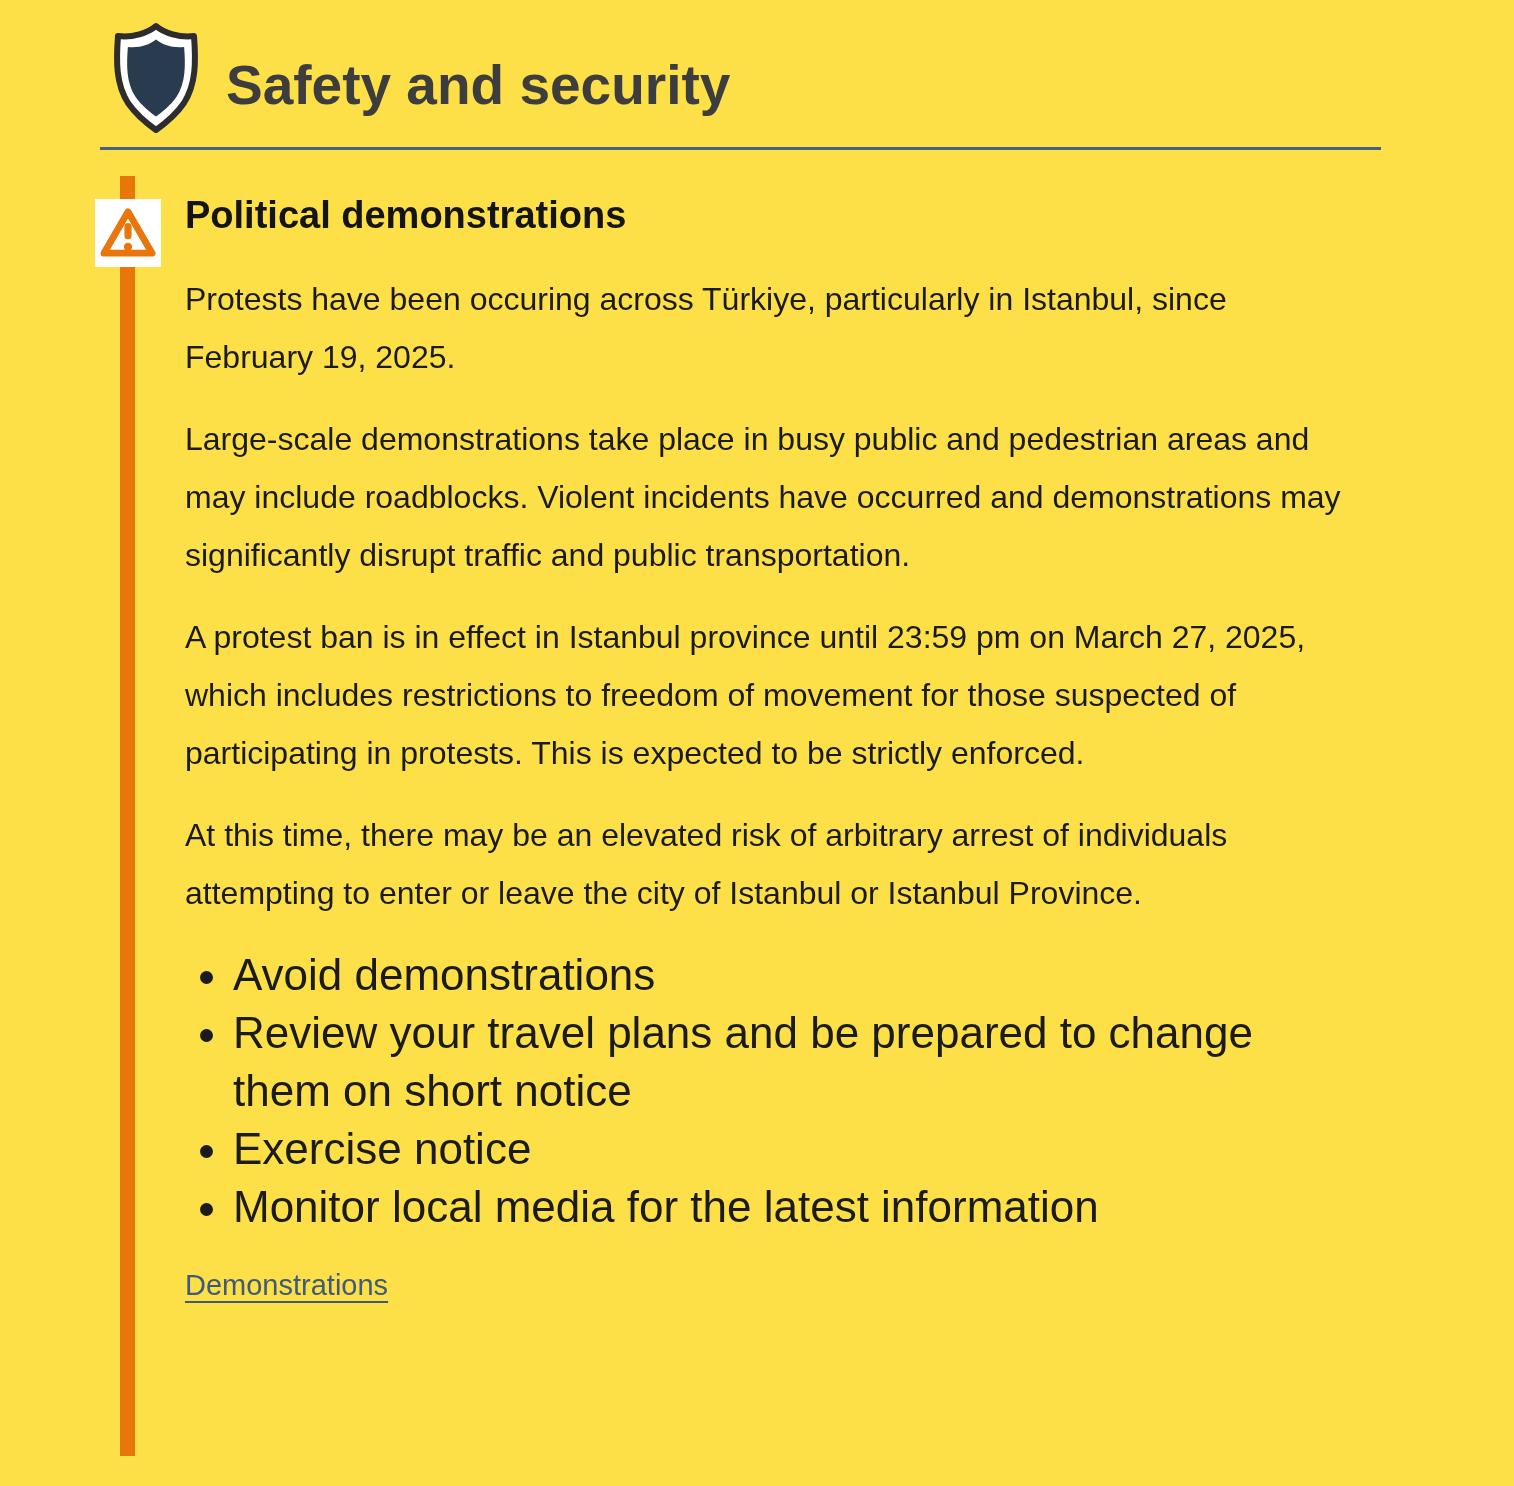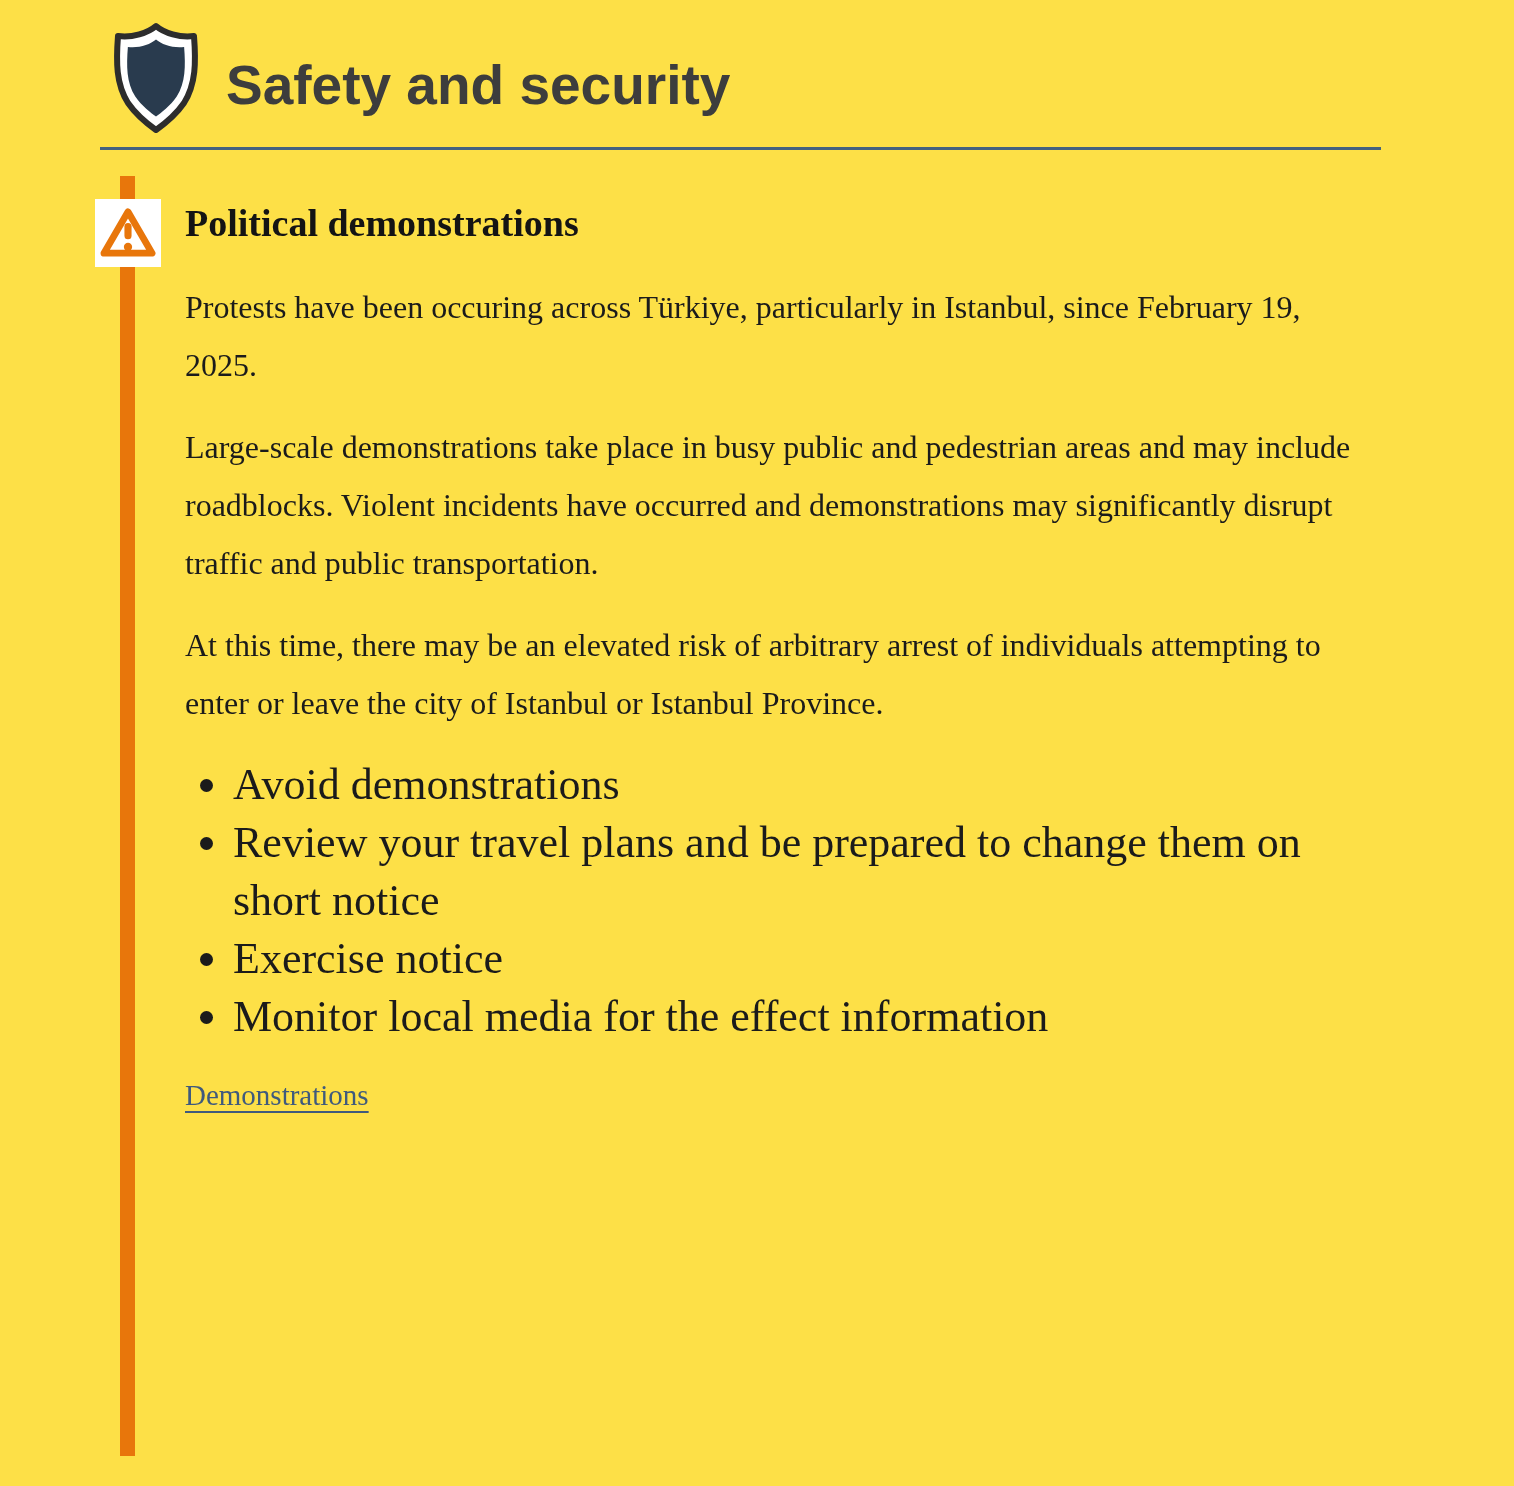--- a/index.html
+++ b/index.html
@@ -59,23 +59,22 @@
     height: 68px;
     background: #ffffff;
     display: flex;
     align-items: center;
     justify-content: center;
   }
   .warning-wrap svg { width: 58px; height: 52px; display: block; }
   .content {
     position: absolute;
     left: 185px;
-    top: 200px;
+    top: 192px;
     width: 1175px;
-    font-family: Liberation Serif, serif;
   }
   .advisory-heading {
     font-size: 38px;
     font-weight: bold;
     color: #141414;
     line-height: 1.25;
     margin-bottom: 30px;
   }
   .content p {
     font-size: 32px;
@@ -130,26 +129,27 @@
         <rect x="26.3" y="16.5" width="7.4" height="17" rx="3.7" fill="#e8760b"></rect>
         <circle cx="30" cy="41.5" r="4.3" fill="#e8760b"></circle>
       </svg>
     </div>
 
     <div class="content">
       <h2 class="advisory-heading">Political demonstrations</h2>
 
       <p>Protests have been occuring across Türkiye, particularly in Istanbul, since February 19, 2025.</p>
       <p>Large-scale demonstrations take place in busy public and pedestrian areas and may include roadblocks. Violent incidents have occurred and demonstrations may significantly disrupt traffic and public transportation.</p>
+      <p>A protest ban is in effect in Istanbul province until 23:59 pm on March 27, 2025, which includes restrictions to freedom of movement for those suspected of participating in protests. This is expected to be strictly enforced.</p>
       <p>At this time, there may be an elevated risk of arbitrary arrest of individuals attempting to enter or leave the city of Istanbul or Istanbul Province.</p>
 
       <ul>
         <li>Avoid demonstrations</li>
         <li>Review your travel plans and be prepared to change them on short notice</li>
         <li>Exercise notice</li>
-        <li>Monitor local media for the effect information</li>
+        <li>Monitor local media for the latest information</li>
       </ul>
 
       <a class="demo-link" href="#">Demonstrations</a>
     </div>
   </section>
 
 </div>
 
 </body></html>

